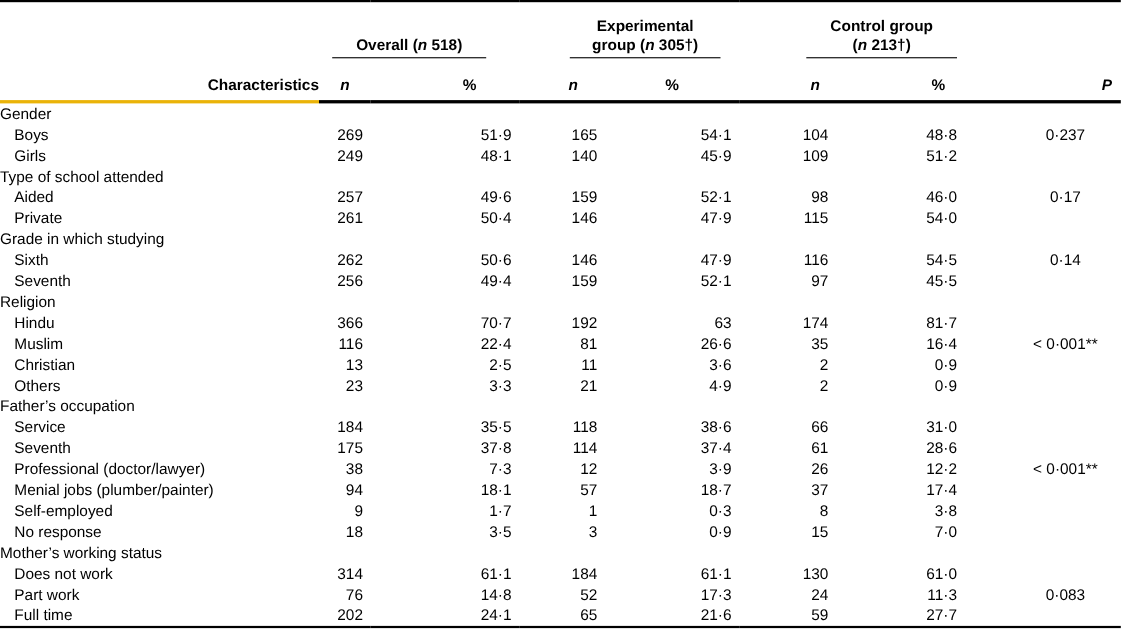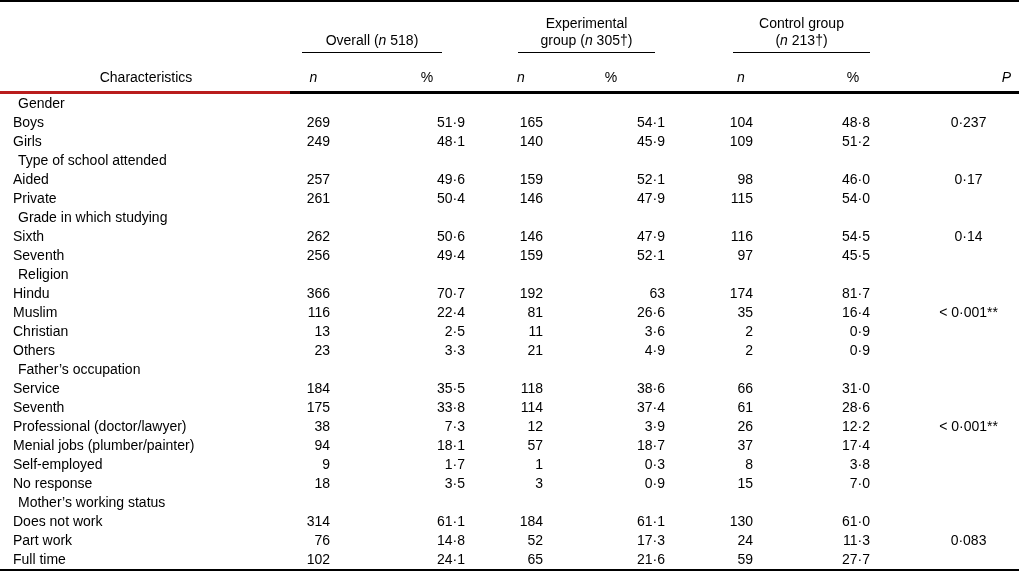--- a/index.html
+++ b/index.html
@@ -10,56 +10,56 @@
     font-family: "Liberation Sans", sans-serif;
     font-size: 14px;
   }
   table {
     width: 1019px;
     border-collapse: collapse;
     table-layout: fixed;
     border-top: 2px solid #000;
     border-bottom: 2px solid #000;
   }
-  th { font-weight: normal; padding: 0; }
+  th { font-weight: bold; padding: 0; }
   td { padding: 0; }
   .group-row th { height: 52px; vertical-align: bottom; }
   .sub-row th {
     height: 39px; vertical-align: bottom;
     padding-bottom: 6px; text-align: center;
     border-bottom: 3px solid #000;
     line-height: 15px;
   }
   .grp {
     border-bottom: 1px solid #000;
     padding-bottom: 3px;
     text-align: center;
     line-height: 17px;
   }
   .g1 { margin: 0 30px 0 12px; }
   .g2 { margin: 0 17px 0 46px; }
   .g3 { margin: 12px 60px 0 61px; }
   .char-h {
-    text-align: center; vertical-align: bottom;
+    text-align: right; vertical-align: bottom;
     padding: 0 0 6px 2px;
-    border-bottom: 3px solid #b91c1c;
+    border-bottom: 3px solid #eab308;
   }
   .p-h {
     text-align: right; vertical-align: bottom;
     padding: 0 8px 6px 0;
     border-bottom: 3px solid #000;
     font-style: italic;
   }
   .h-n-exp { padding-left: 20px; }
   .h-n-ctrl { padding-left: 50px; }
   .h-pct-overall { padding-left: 45px; }
   .h-pct-ctrl { padding-left: 16px; }
   tbody tr { height: 19px; }
   tbody td { vertical-align: middle; line-height: 19px; }
-  .c-label { text-align: left; padding-left: 18px; }
+  .c-label { text-align: left; padding-left: 0; }
   .c-label.indent { padding-left: 13px; }
   .c-num { text-align: right; padding-right: 7px; }
   .c-cp { padding-right: 60px; }
   .c-p { text-align: center; padding-right: 12px; }
   i { font-style: italic; }
 </style>
 </head>
 <body>
 
 <table>
@@ -230,21 +230,21 @@
         <td class="c-num">35·5</td>
         <td class="c-num">118</td>
         <td class="c-num">38·6</td>
         <td class="c-num">66</td>
         <td class="c-num c-cp">31·0</td>
         <td class="c-p"></td>
       </tr>
       <tr>
         <td class="c-label indent">Seventh</td>
         <td class="c-num">175</td>
-        <td class="c-num">33·8</td>
+        <td class="c-num">37·8</td>
         <td class="c-num">114</td>
         <td class="c-num">37·4</td>
         <td class="c-num">61</td>
         <td class="c-num c-cp">28·6</td>
         <td class="c-p"></td>
       </tr>
       <tr>
         <td class="c-label indent">Professional (doctor/lawyer)</td>
         <td class="c-num">38</td>
         <td class="c-num">7·3</td>
@@ -302,21 +302,21 @@
         <td class="c-num">76</td>
         <td class="c-num">14·8</td>
         <td class="c-num">52</td>
         <td class="c-num">17·3</td>
         <td class="c-num">24</td>
         <td class="c-num c-cp">11·3</td>
         <td class="c-p">0·083</td>
       </tr>
       <tr>
         <td class="c-label indent">Full time</td>
-        <td class="c-num">102</td>
+        <td class="c-num">202</td>
         <td class="c-num">24·1</td>
         <td class="c-num">65</td>
         <td class="c-num">21·6</td>
         <td class="c-num">59</td>
         <td class="c-num c-cp">27·7</td>
         <td class="c-p"></td>
       </tr>
     </tbody>
 </table>
 

